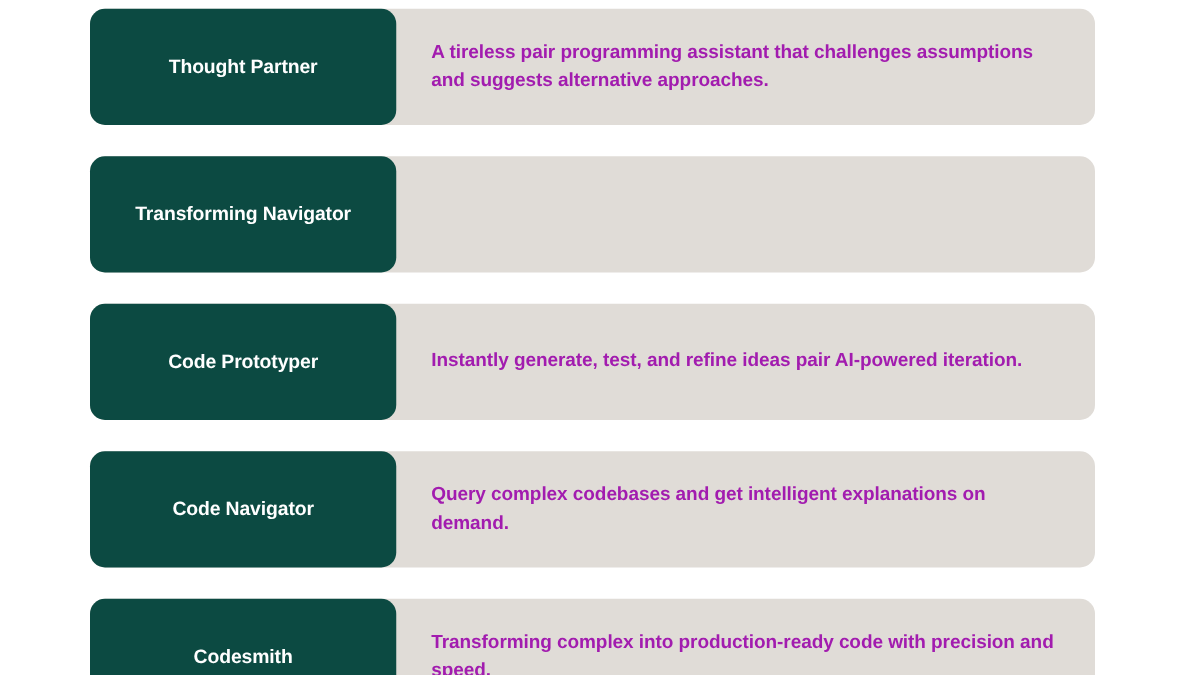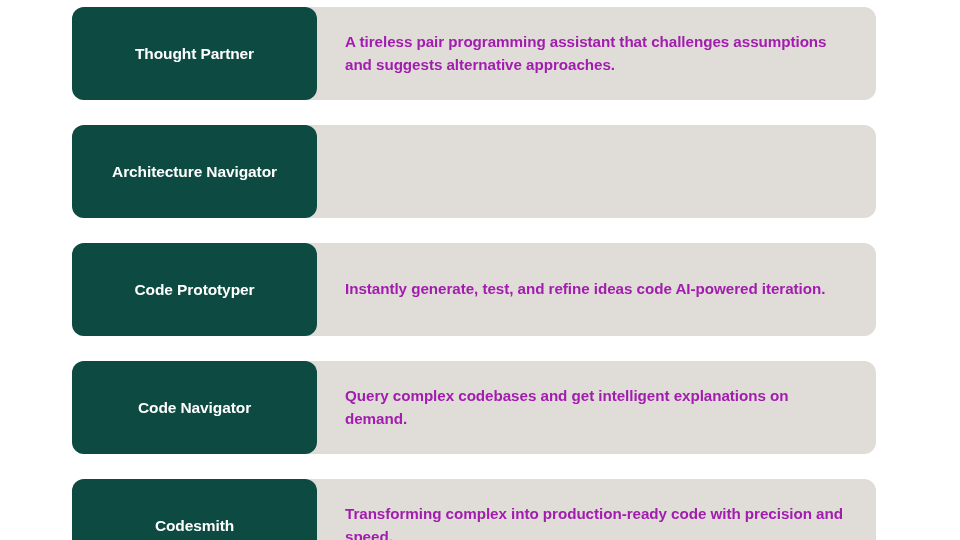--- a/index.html
+++ b/index.html
@@ -84,30 +84,30 @@
     <div class="feature-label">
       <span class="feature-label-text">Thought Partner</span>
     </div>
     <div class="feature-desc">
       <span class="feature-desc-text">A tireless pair programming assistant that challenges assumptions and suggests alternative approaches.</span>
     </div>
   </div>
 
   <div class="feature-row">
     <div class="feature-label">
-      <span class="feature-label-text">Architecture Navigator</span>
+      <span class="feature-label-text">Transforming Navigator</span>
     </div>
   </div>
 
   <div class="feature-row">
     <div class="feature-label">
       <span class="feature-label-text">Code Prototyper</span>
     </div>
     <div class="feature-desc">
-      <span class="feature-desc-text">Instantly generate, test, and refine ideas code AI-powered iteration.</span>
+      <span class="feature-desc-text">Instantly generate, test, and refine ideas pair AI-powered iteration.</span>
     </div>
   </div>
 
   <div class="feature-row">
     <div class="feature-label">
       <span class="feature-label-text">Code Navigator</span>
     </div>
     <div class="feature-desc">
       <span class="feature-desc-text">Query complex codebases and get intelligent explanations on demand.</span>
     </div>

